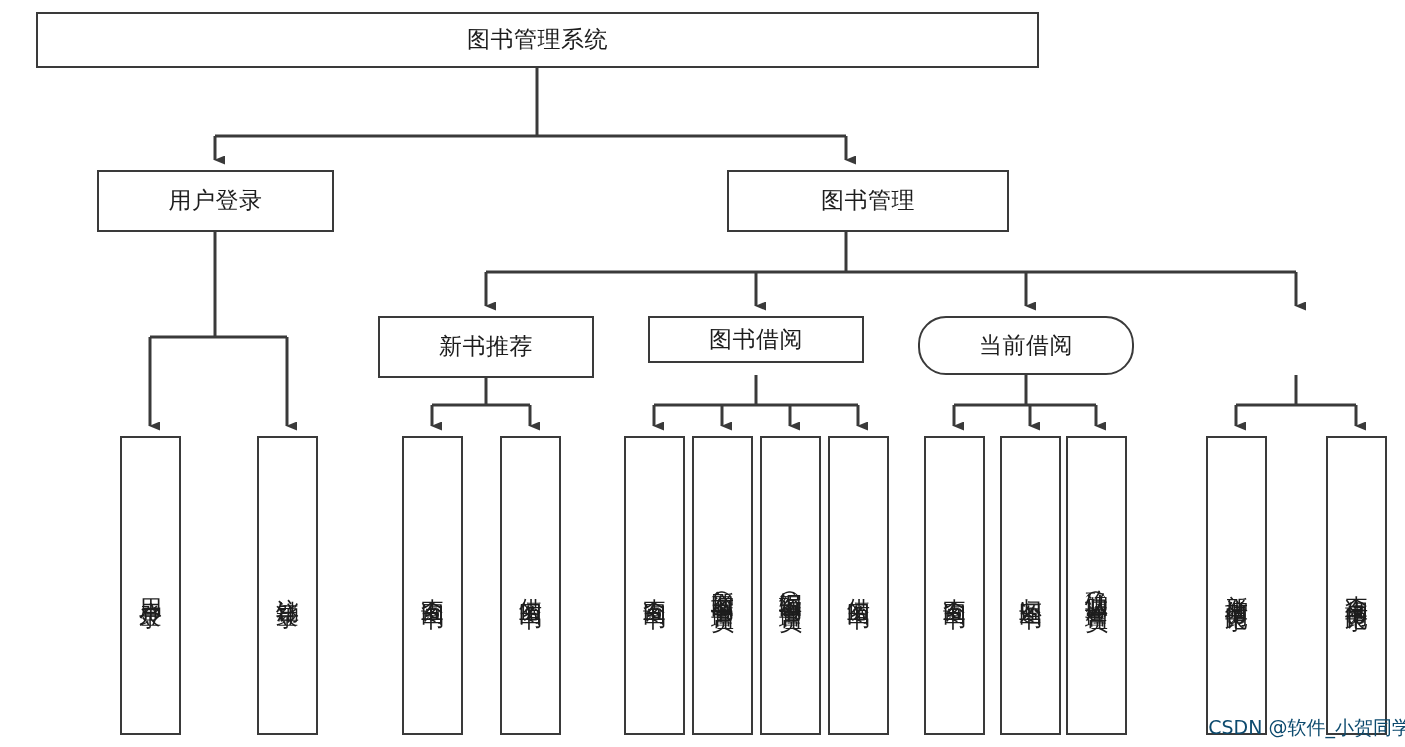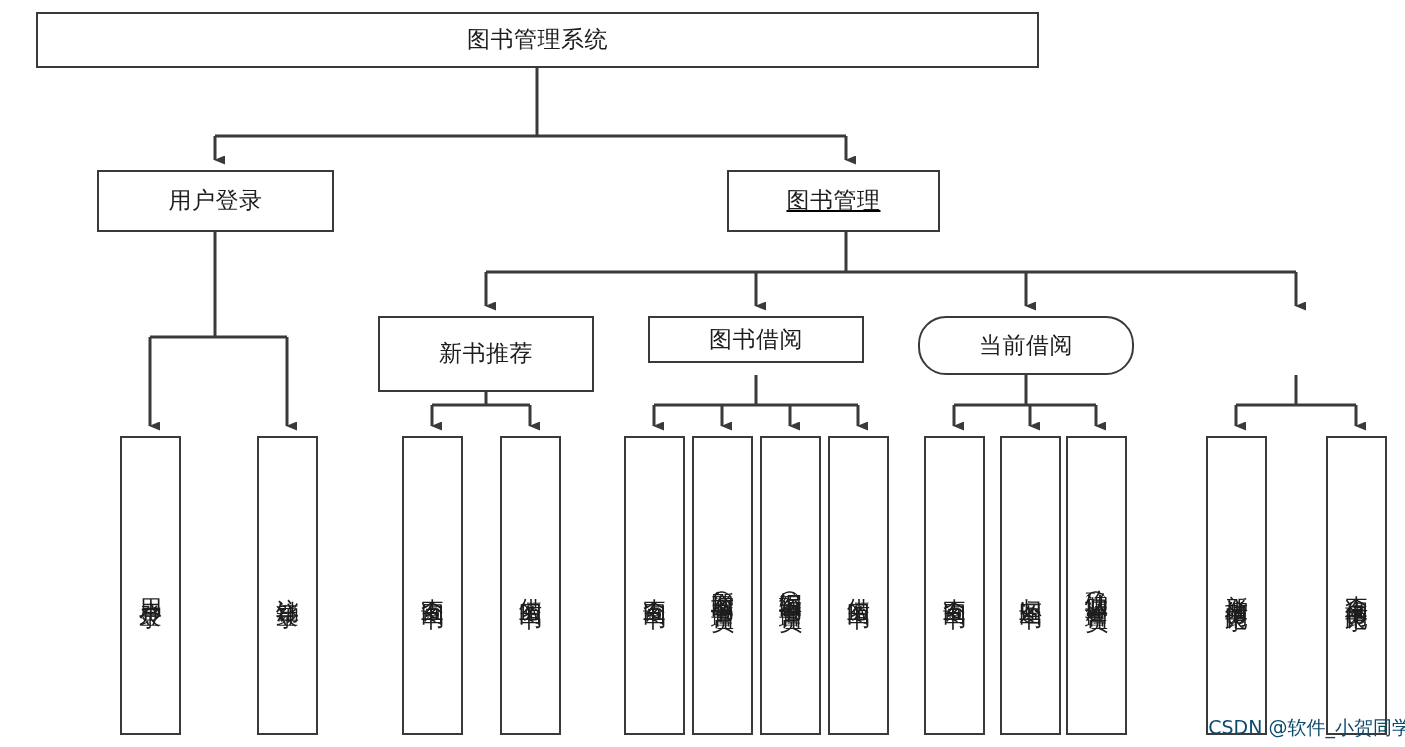--- a/index.html
+++ b/index.html
@@ -143,25 +143,25 @@
   </svg>
 
   <div class="node-box horiz" style="left:20px; top:12px; width:1003px; height:56px;">
     <span class="node-label">图书管理系统</span>
   </div>
 
   <div class="node-box horiz" style="left:81px; top:170px; width:237px; height:62px;">
     <span class="node-label">用户登录</span>
   </div>
 
-  <div class="node-box horiz" style="left:711px; top:170px; width:213px; height:62px;text-decoration:underline;">
+  <div class="node-box horiz" style="left:711px; top:170px; width:282px; height:62px;">
     <span class="node-label">图书管理</span>
   </div>
 
-  <div class="node-box horiz" style="left:362px; top:316px; width:216px; height:76px;">
+  <div class="node-box horiz" style="left:362px; top:316px; width:216px; height:62px;">
     <span class="node-label">新书推荐</span>
   </div>
 
   <div class="node-box horiz" style="left:632px; top:316px; width:216px; height:47px;font-family:Liberation Serif, serif;">
     <span class="node-label">图书借阅</span>
   </div>
 
   <div class="node-box horiz" style="left:902px; top:316px; width:216px; height:59px;border-radius:28px;">
     <span class="node-label">当前借阅</span>
   </div>

